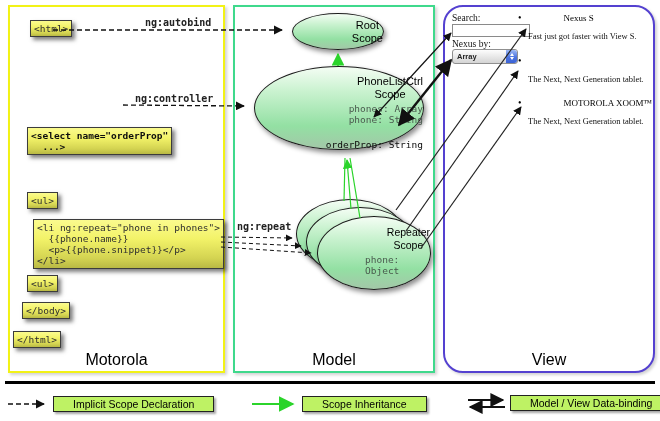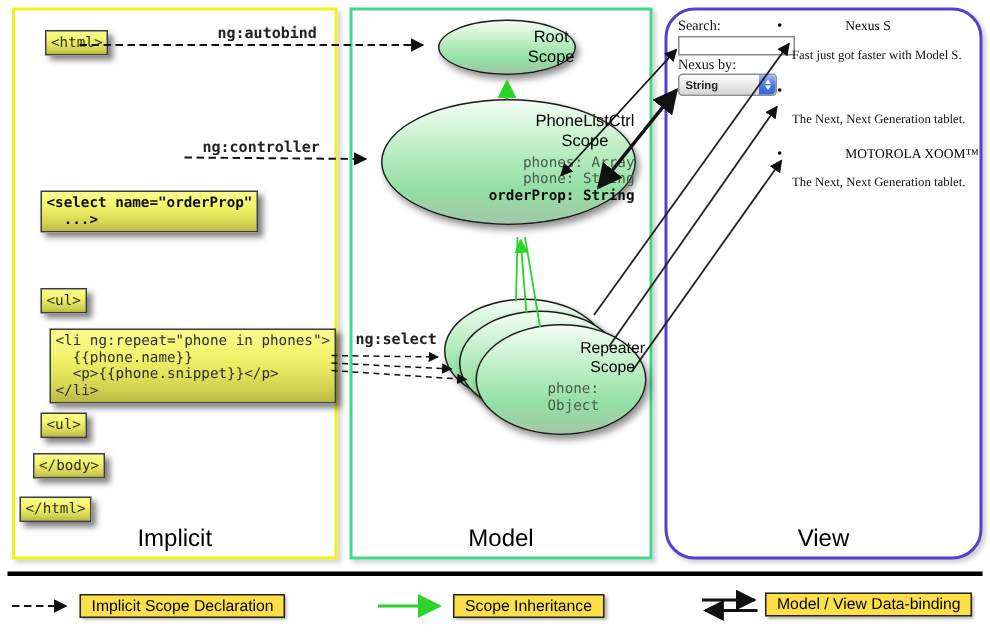--- a/index.html
+++ b/index.html
@@ -22,21 +22,21 @@
   .cbox.bold{font-weight:bold;color:#0d0d0d;}
   .nglabel{position:absolute;z-index:2;font:bold 10px "DejaVu Sans Mono",monospace;color:#222;}
   
   .ellipse{position:absolute;z-index:3;border:1.6px solid #1b1b1b;border-radius:50%;
            background:linear-gradient(180deg,#f4fdf4 0%,#c9f2cf 30%,#93e0a3 72%,#a3c7a8 100%);
            box-shadow:2px 3px 5px rgba(0,0,0,0.45);
            display:flex;flex-direction:column;align-items:flex-end;}
   .scope-title{font:11px/12.5px "Liberation Sans",sans-serif;color:#000;text-align:center;
                white-space:pre-line;}
   .scope-prop{font:9.5px/11px "DejaVu Sans Mono",monospace;color:#4a5a4e;}
-  .scope-prop.bold{font-weight:bold;color:#0a0a0a;}
+  .scope-prop.bold{font-weight:normal;color:#0a0a0a;margin-top:14px;}
   
   .vlabel{position:absolute;font:9.5px "Liberation Serif",serif;color:#111;}
   .search-input{position:absolute;left:452px;top:24px;width:72px;height:11px;
                 border:1px solid #8a8a8a;background:#fff;font:8px "Liberation Serif",serif;padding:0 2px;}
   .select{position:absolute;left:452px;top:49px;width:64px;height:13px;z-index:2;
           background:linear-gradient(180deg,#fdfdfd,#d4d4d4);border:1px solid #8f8f8f;
           border-radius:3px;display:flex;align-items:center;justify-content:space-between;}
   .select .sel-text{font:bold 7.5px "Liberation Sans",sans-serif;color:#222;padding-left:4px;}
   .stepper{width:11px;height:13px;border-radius:0 3px 3px 0;
            background:linear-gradient(180deg,#9db9f5 0%,#4d74e0 55%,#3a62d6 100%);
@@ -45,34 +45,34 @@
           border-bottom:3px solid #fff;}
   .tri-down{width:0;height:0;border-left:2.5px solid transparent;border-right:2.5px solid transparent;
             border-top:3px solid #fff;}
   .view-item{position:absolute;left:518px;width:134px;}
   .view-item .row{display:flex;gap:6px;align-items:baseline;}
   .bullet{font:10px "Liberation Serif",serif;color:#000;}
   .vi-title{font:9px "Liberation Serif",serif;color:#000;white-space:nowrap;padding-left:36px;}
   .vi-desc{font:8.5px "Liberation Serif",serif;color:#111;margin:8px 0 0 10px;white-space:nowrap;}
   
   .divider{position:absolute;left:5px;top:381px;width:650px;height:3px;background:#000;}
-  .legend-box{position:absolute;z-index:2;border:1.5px solid #222;background:#fde047;
+  .legend-box{position:absolute;z-index:2;border:1.5px solid #222;background:#bef264;
               box-shadow:1.5px 1.5px 2px rgba(0,0,0,0.35);
               font:10.5px "Liberation Sans",sans-serif;color:#000;
-              padding:1px 7px;white-space:nowrap;}
+              padding:1px 19px;white-space:nowrap;}
   
   .overlay{position:absolute;left:0;top:0;z-index:10;pointer-events:none;}
 </style>
 </head>
 <body>
 
 <div class="canvas">
 
   <div class="panel panel-template">
-    <div class="caption">Implicit</div>
+    <div class="caption">Motorola</div>
   </div>
   <div class="panel panel-model">
     <div class="caption">Model</div>
   </div>
   <div class="panel panel-view">
     <div class="caption">View</div>
   </div>
 
   <div class="cbox" style="left:30px;top:20px;">&lt;html&gt;</div>
   <div class="cbox bold" style="left:27px;top:127px;">&lt;select name="orderProp"
@@ -81,21 +81,21 @@
   <div class="cbox" style="left:33px;top:219px;">&lt;li ng:repeat="phone in phones"&gt;
   {{phone.name}}
   &lt;p&gt;{{phone.snippet}}&lt;/p&gt;
 &lt;/li&gt;</div>
   <div class="cbox" style="left:27px;top:275px;">&lt;ul&gt;</div>
   <div class="cbox" style="left:22px;top:302px;">&lt;/body&gt;</div>
   <div class="cbox" style="left:13px;top:331px;">&lt;/html&gt;</div>
 
   <div class="nglabel" style="left:145px;top:17px;">ng:autobind</div>
   <div class="nglabel" style="left:135px;top:93px;">ng:controller</div>
-  <div class="nglabel" style="left:237px;top:221px;">ng:select</div>
+  <div class="nglabel" style="left:237px;top:221px;">ng:repeat</div>
 
   <div class="ellipse" style="left:292px;top:13px;width:90px;height:35px;justify-content:center;">
     <div class="scope-title">Root
 Scope</div>
   </div>
 
   <div class="ellipse" style="left:254px;top:66px;width:168px;height:82px;padding-top:0;justify-content:flex-start;">
     <div class="scope-title" style="margin-top:8px;">PhoneListCtrl
 Scope</div>
     <div class="scope-prop" style="margin-top:3px;">phones: Array</div>
@@ -108,33 +108,33 @@
   <div class="ellipse" style="left:317px;top:216px;width:112px;height:72px;justify-content:flex-start;">
     <div class="scope-title" style="margin-top:9px;font-size:10.5px;">Repeater
 Scope</div>
     <div class="scope-prop" style="margin-top:3px;margin-left:47px;">phone: Object</div>
   </div>
 
   <div class="vlabel" style="left:452px;top:13px;">Search:</div>
   <input class="search-input" value="" style="">
   <div class="vlabel" style="left:452px;top:39px;">Nexus by:</div>
   <div class="select">
-    <span class="sel-text">String</span>
+    <span class="sel-text">Array</span>
     <span class="stepper">
       <span class="tri-up"></span>
       <span class="tri-down"></span>
     </span>
   </div>
 
   <div class="view-item" style="top:12px;">
     <div class="row">
       <span class="bullet">•</span>
       <span class="vi-title">Nexus S</span>
     </div>
-    <div class="vi-desc">Fast just got faster with Model S.</div>
+    <div class="vi-desc">Fast just got faster with View S.</div>
   </div>
   <div class="view-item" style="top:55px;">
     <div class="row">
       <span class="bullet">•</span>
     </div>
     <div class="vi-desc">The Next, Next Generation tablet.</div>
   </div>
   <div class="view-item" style="top:97px;">
     <div class="row">
       <span class="bullet">•</span>

